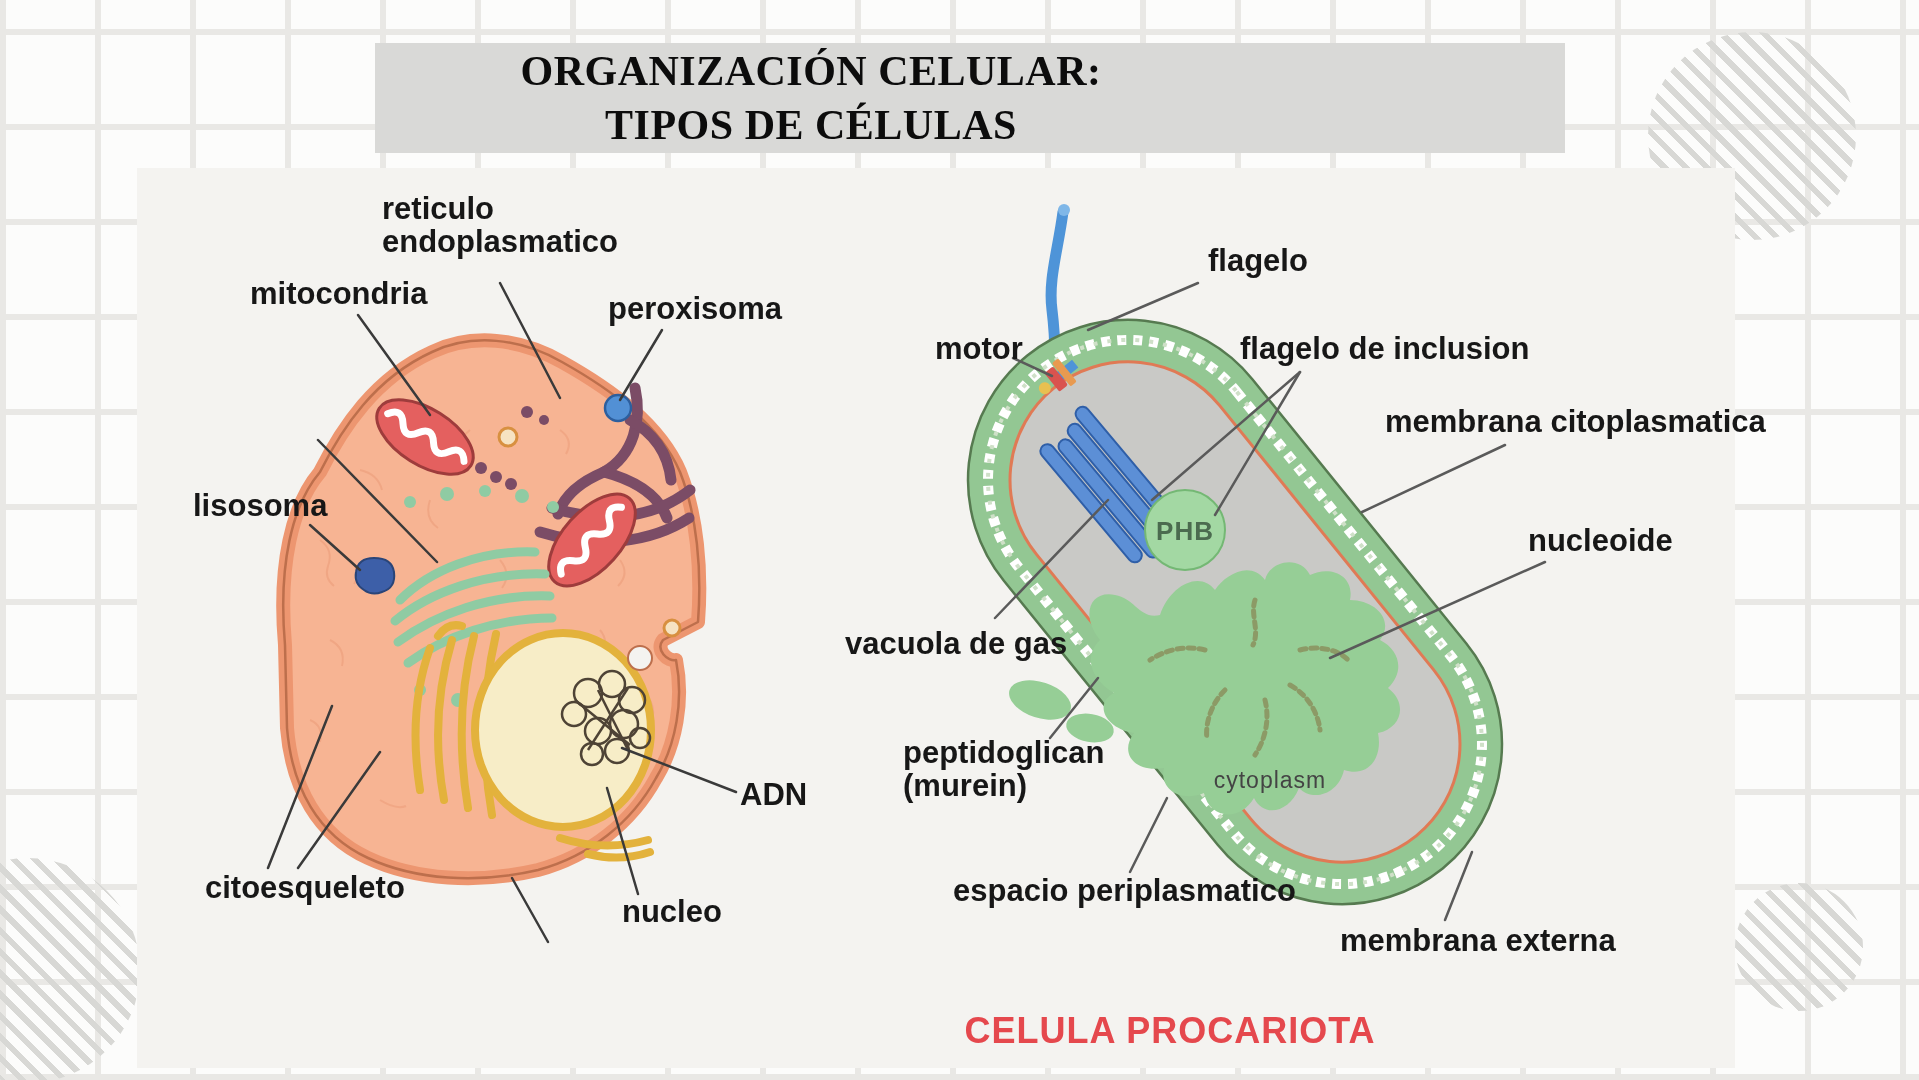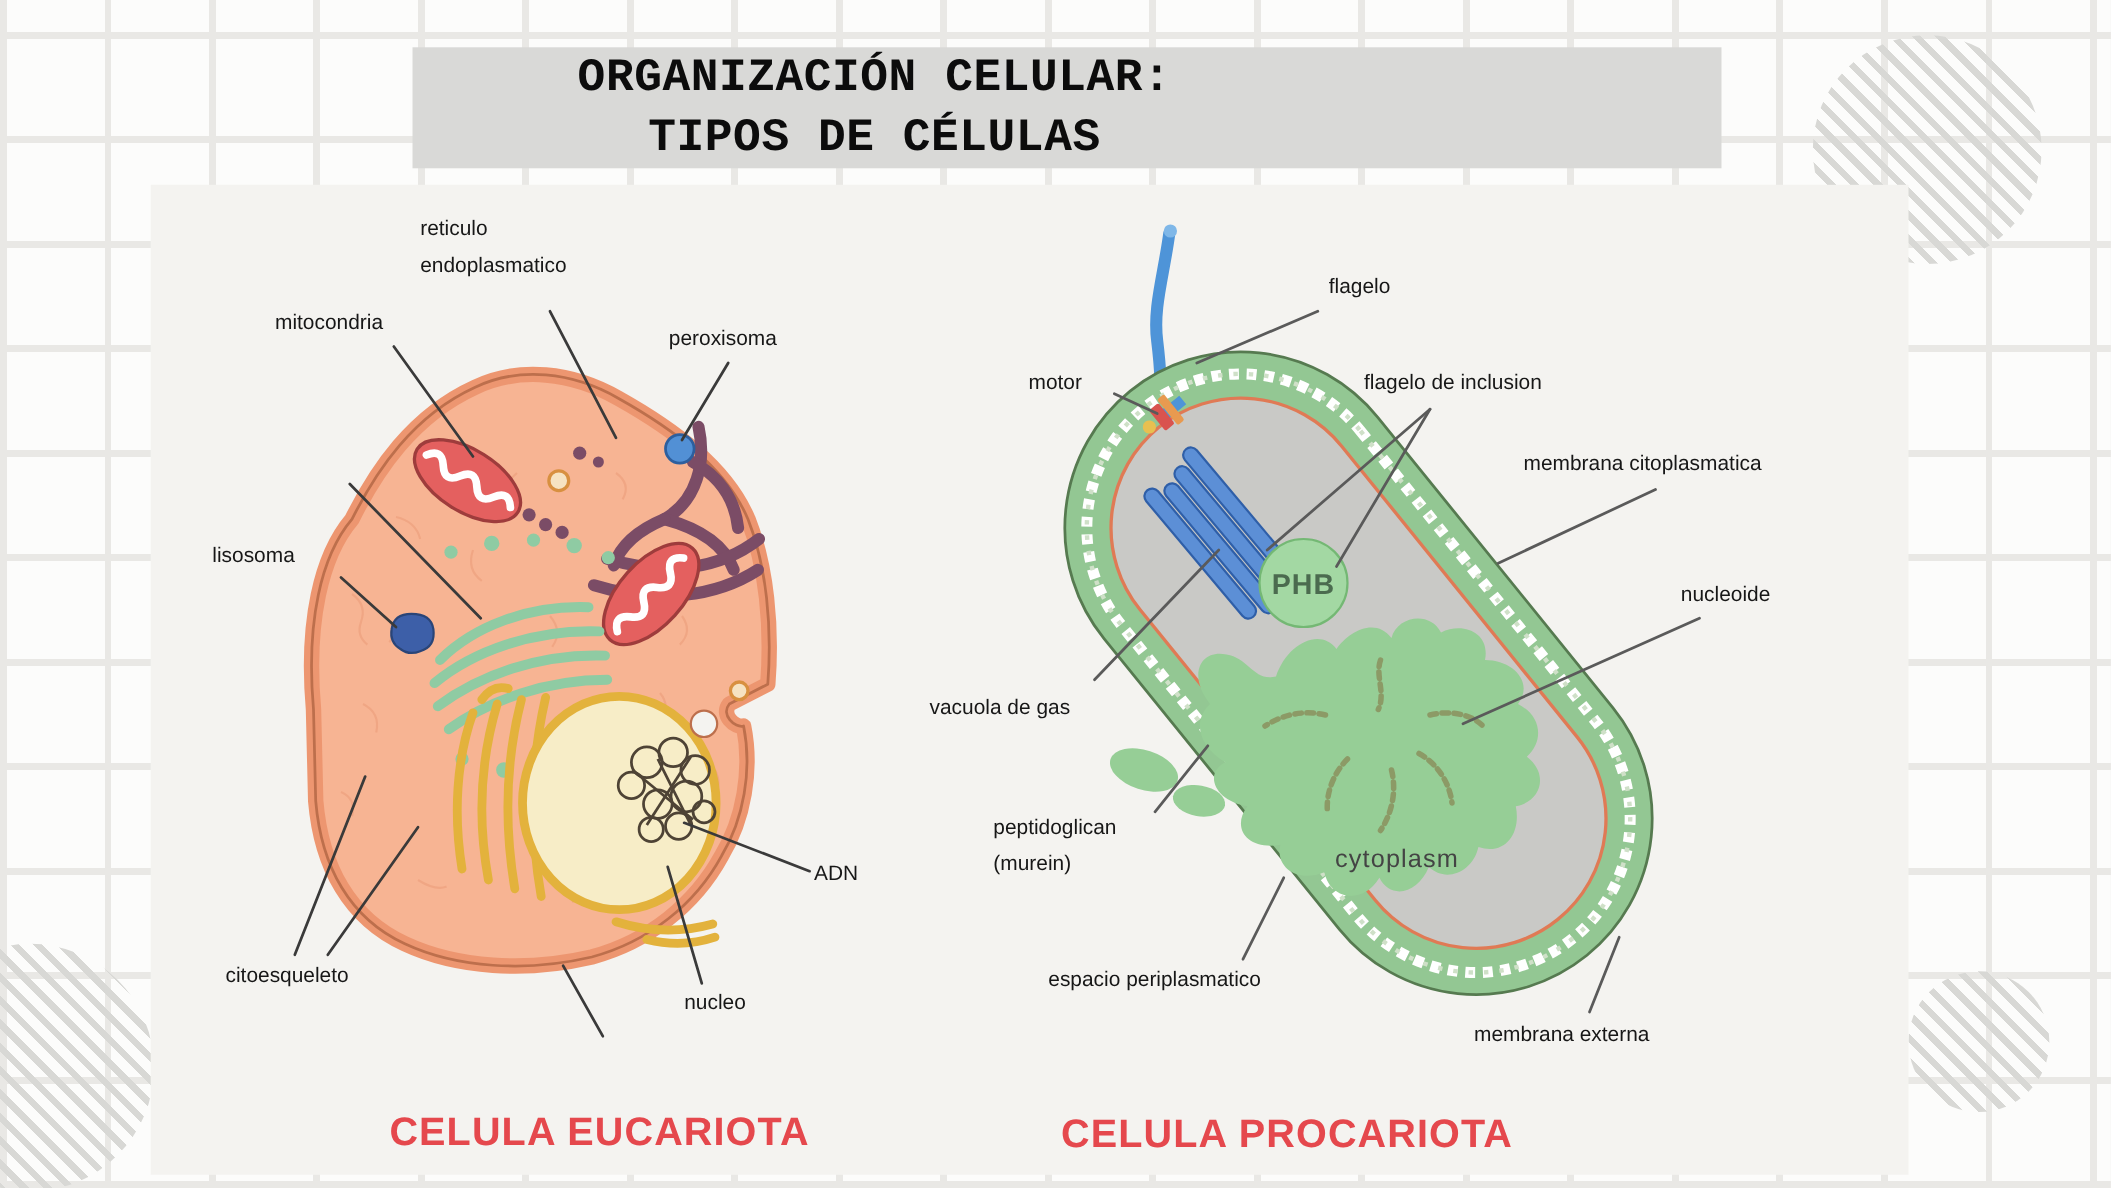--- a/index.html
+++ b/index.html
@@ -18,30 +18,30 @@
   .circle-tr{left:1648px;top:32px;width:208px;height:208px;}
   .circle-bl{left:-85px;top:858px;width:225px;height:225px;}
   .circle-br{left:1735px;top:883px;width:128px;height:128px;}
   .title-box{
     position:absolute;left:375px;top:43px;width:1190px;height:110px;
     background:#d9d9d7;
   }
   .title-text{
     position:absolute;left:375px;top:44px;width:840px;
     text-align:center;color:#0c0c0c;
-    font-family:Liberation Mono, monospace;
-    font-weight:800;font-size:42px;line-height:54px;letter-spacing:.5px;
+    font-family:Liberation Serif, serif;
+    font-weight:800;font-size:42px;line-height:54px;letter-spacing:.5px;padding-left:16px;
   }
   .card{
     position:absolute;left:137px;top:168px;width:1598px;height:900px;
     background:#f4f3f0;
   }
   svg.figure{position:absolute;left:0;top:0;pointer-events:none;}
   .lbl{
-    position:absolute;color:#171717;font-weight:normal;font-size:19px;
+    position:absolute;color:#171717;font-weight:bold;font-size:31px;
     line-height:33px;white-space:nowrap;
   }
   .caption{
     position:absolute;font-weight:bold;font-size:36px;letter-spacing:1px;
     color:#E5484D;text-align:center;white-space:nowrap;
   }
   .cap-euk{left:320px;top:1008px;width:450px;}
   .cap-prok{left:940px;top:1010px;width:460px;}
 </style>
 </head>
@@ -269,15 +269,14 @@
   <div class="lbl" style="left:1385px;top:405px;">membrana citoplasmatica</div>
   <div class="lbl" style="left:1528px;top:524px;">nucleoide</div>
   <div class="lbl" style="left:845px;top:627px;">vacuola de gas</div>
   <div class="lbl" style="left:953px;top:874px;">espacio periplasmatico</div>
   <div class="lbl" style="left:903px;top:736px;">
     <div>peptidoglican</div>
     <div>(murein)</div>
   </div>
   <div class="lbl" style="left:1340px;top:924px;">membrana externa</div>
 
-  <div class="caption cap-euk">CELULA EUCARIOTA</div>
   <div class="caption cap-prok">CELULA PROCARIOTA</div>
 </div>
 
 </body></html>

